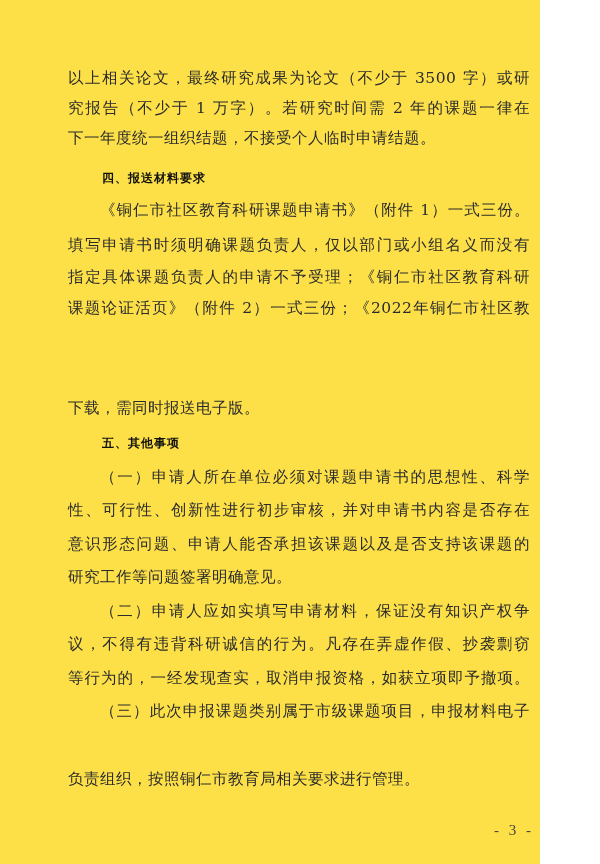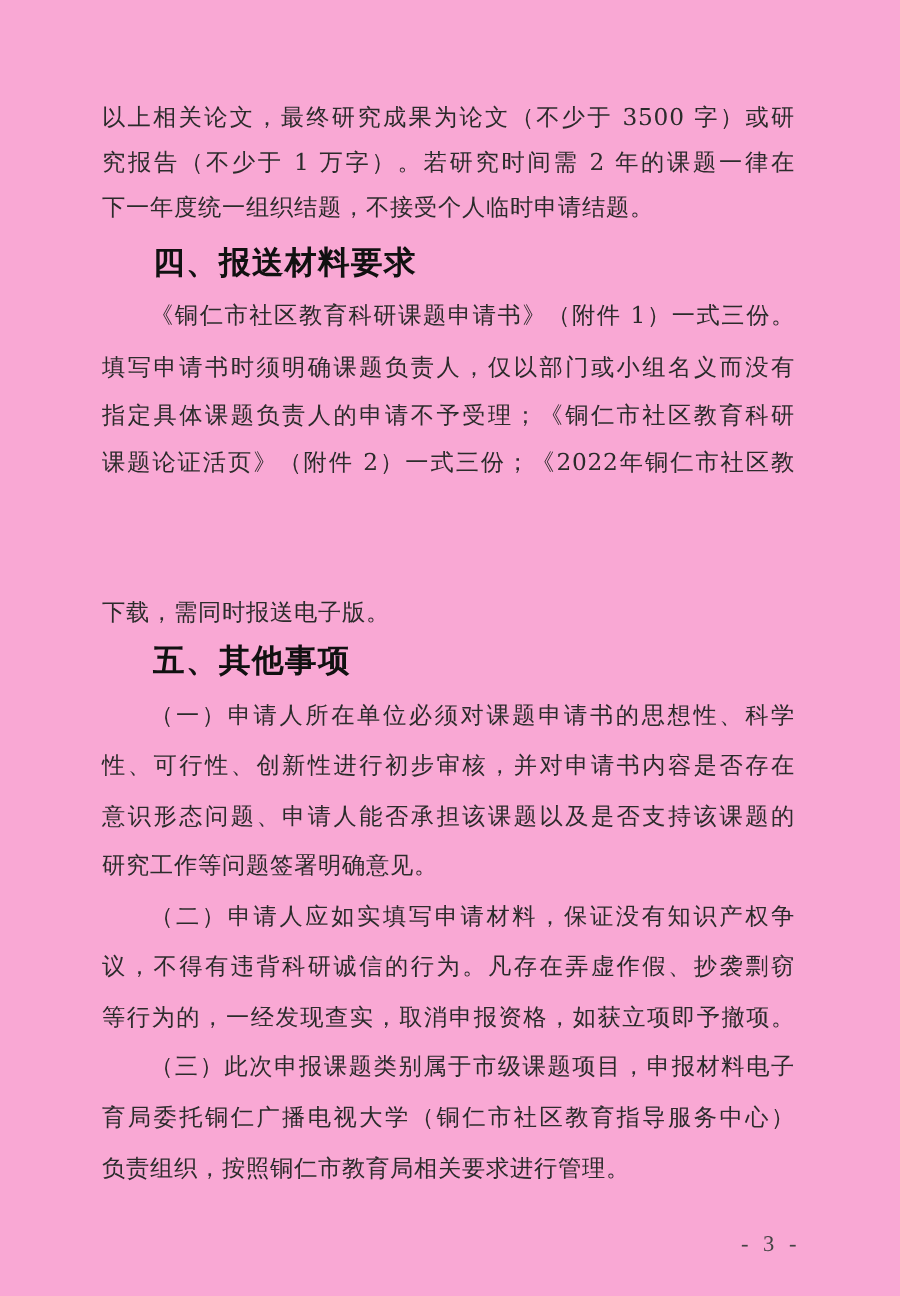--- a/index.html
+++ b/index.html
@@ -1,24 +1,24 @@
 <!DOCTYPE html>
 <html><head>
 <meta charset="utf-8">
 <style>
   html, body { margin: 0; padding: 0; background: #ffffff; }
   body { width: 600px; height: 864px; position: relative; overflow: hidden;
          font-family: "DejaVu Serif", "Liberation Serif", serif; color: #2b2b2b; }
-  .page { position: absolute; left: 0; top: 0; width: 600px; height: 864px; background: #f9a8d4; }
+  .page { position: absolute; left: 0; top: 0; width: 540px; height: 864px; background: #fde047; }
   .line { position: absolute; left: 68px; width: 462px; height: 22px; line-height: 22px;
           font-size: 15.5px; white-space: nowrap; text-align: justify; text-align-last: justify; letter-spacing: 0.5px; }
   .line.last { text-align-last: left; }
   .line.indent { left: 100px; width: 430px; }
-  .heading { position: absolute; left: 102px; height: 22px; line-height: 22px; font-size: 21px;
-             font-weight: bold; color: #111; font-family: Liberation Mono, monospace; letter-spacing: 1px; }
+  .heading { position: absolute; left: 102px; height: 22px; line-height: 22px; font-size: 12px;
+             font-weight: bold; color: #111; font-family: Liberation Sans, sans-serif; letter-spacing: 1px; }
   .page-number { position: absolute; left: 494px; top: 822px; font-size: 15px; color: #444;
                  letter-spacing: 3px; font-family: "Liberation Serif", serif; }
 </style>
 </head>
 <body>
 
 <div class="page">
   <div class="line" style="top:67px">以上相关论文，最终研究成果为论文（不少于 3500 字）或研</div>
   <div class="line" style="top:97px">究报告（不少于 1 万字）。若研究时间需 2 年的课题一律在</div>
   <div class="line last" style="top:127px">下一年度统一组织结题，不接受个人临时申请结题。</div>
@@ -30,17 +30,16 @@
   <div class="line last" style="top:397px">下载，需同时报送电子版。</div>
   <div class="heading" style="top:432px">五、其他事项</div>
   <div class="line indent" style="top:466px">（一）申请人所在单位必须对课题申请书的思想性、科学</div>
   <div class="line" style="top:499px">性、可行性、创新性进行初步审核，并对申请书内容是否存在</div>
   <div class="line" style="top:533px">意识形态问题、申请人能否承担该课题以及是否支持该课题的</div>
   <div class="line last" style="top:566px">研究工作等问题签署明确意见。</div>
   <div class="line indent" style="top:600px">（二）申请人应如实填写申请材料，保证没有知识产权争</div>
   <div class="line" style="top:667px">等行为的，一经发现查实，取消申报资格，如获立项即予撤项。</div>
   <div class="line" style="top:633px">议，不得有违背科研诚信的行为。凡存在弄虚作假、抄袭剽窃</div>
   <div class="line indent" style="top:700px">（三）此次申报课题类别属于市级课题项目，申报材料电子</div>
-  <div class="line" style="top:734px">育局委托铜仁广播电视大学（铜仁市社区教育指导服务中心）</div>
   <div class="line last" style="top:768px">负责组织，按照铜仁市教育局相关要求进行管理。</div>
 
   <div class="page-number">- 3 -</div>
 </div>
 
 </body></html>

